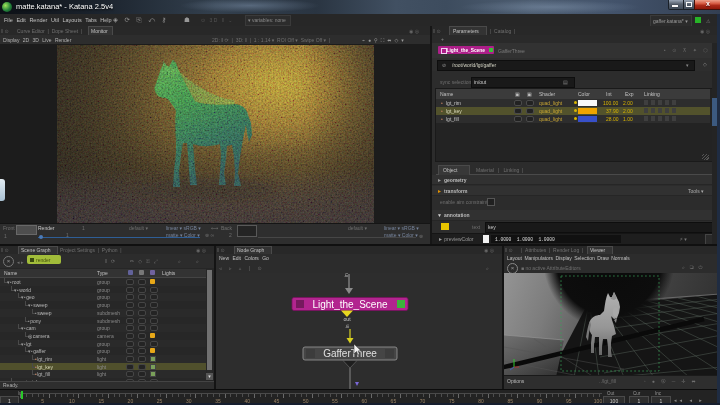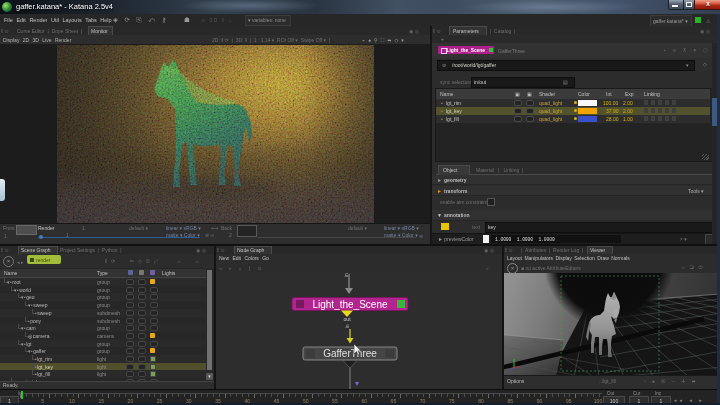--- a/index.html
+++ b/index.html
@@ -16,21 +16,21 @@
 </style></head>
 <body>
 <div id="app">
 
 <div class="abs" style="left:0;top:0;width:720px;height:14px;
   background:linear-gradient(90deg,#0c1016 0%,#1c242e 14%,#33404e 30%,#2a3542 44%,#415062 55%,#3d4c5e 62%,#4e5e72 74%,#42526a 86%,#333f52 100%);"></div>
 <div class="abs" style="left:150px;top:0;width:200px;height:14px;background:radial-gradient(ellipse 100px 10px at 50% 40%,rgba(120,140,165,.55),rgba(120,140,165,0) 70%);"></div>
 <div class="abs" style="left:420px;top:0;width:260px;height:14px;background:radial-gradient(ellipse 120px 9px at 50% 50%,rgba(130,150,175,.5),rgba(130,150,175,0) 75%);"></div>
 <div class="abs" style="left:2px;top:2px;width:10px;height:10px;border-radius:50%;
   background:radial-gradient(circle at 35% 35%,#9fe45a,#23803a 55%,#0c3a20);"></div>
-<div class="abs" style="left:16px;top:2px;font-size:7.5px;color:#fff;text-shadow:0 1px 2px #000;white-space:nowrap;">gaffer.katana* - Katana 2.5v4</div>
+<div class="abs" style="left:16px;top:2px;font-size:7.5px;color:#fff;text-shadow:0 1px 2px #000;white-space:nowrap;">matte.katana* - Katana 2.5v4</div>
 <div class="abs" style="left:668px;top:0;width:14px;height:9px;background:linear-gradient(#99a5b5,#57616e 45%,#3f4a58);border:1px solid #1a2028;border-top:none;border-radius:0 0 2px 2px;"></div>
 <div class="abs" style="left:672px;top:5px;width:6px;height:2px;background:#f8f8f8;box-shadow:0 0 1px #000;"></div>
 <div class="abs" style="left:683px;top:0;width:11px;height:9px;background:linear-gradient(#99a5b5,#57616e 45%,#3f4a58);border:1px solid #1a2028;border-top:none;"></div>
 <div class="abs" style="left:686px;top:2px;width:4px;height:3px;border:1px solid #f8f8f8;"></div>
 <div class="abs" style="left:694px;top:0;width:26px;height:9px;background:linear-gradient(#eda08a 0%,#d55a42 40%,#aa2a18 60%,#8e1808 100%);border:1px solid #40100a;border-top:none;border-radius:0 0 2px 0;color:#fff;font-size:7px;line-height:8px;text-align:center;font-weight:bold;text-shadow:0 1px 1px #400;">x</div>
 
 <div class="abs" style="left:0;top:14px;width:720px;height:12px;background:#272727;border-bottom:1px solid #151515;"></div>
 <div class="abs t lit" style="left:4px;top:17px;word-spacing:2px;">File Edit Render Util Layouts Tabs Help</div>
 <div class="abs t" style="left:106px;top:17px;color:#555;">|</div>
 <div class="abs" style="left:113px;top:16px;color:#989898;letter-spacing:6.5px;font-size:6.5px;line-height:8px;white-space:nowrap;">◈⟳⎘⤺⚷</div>

